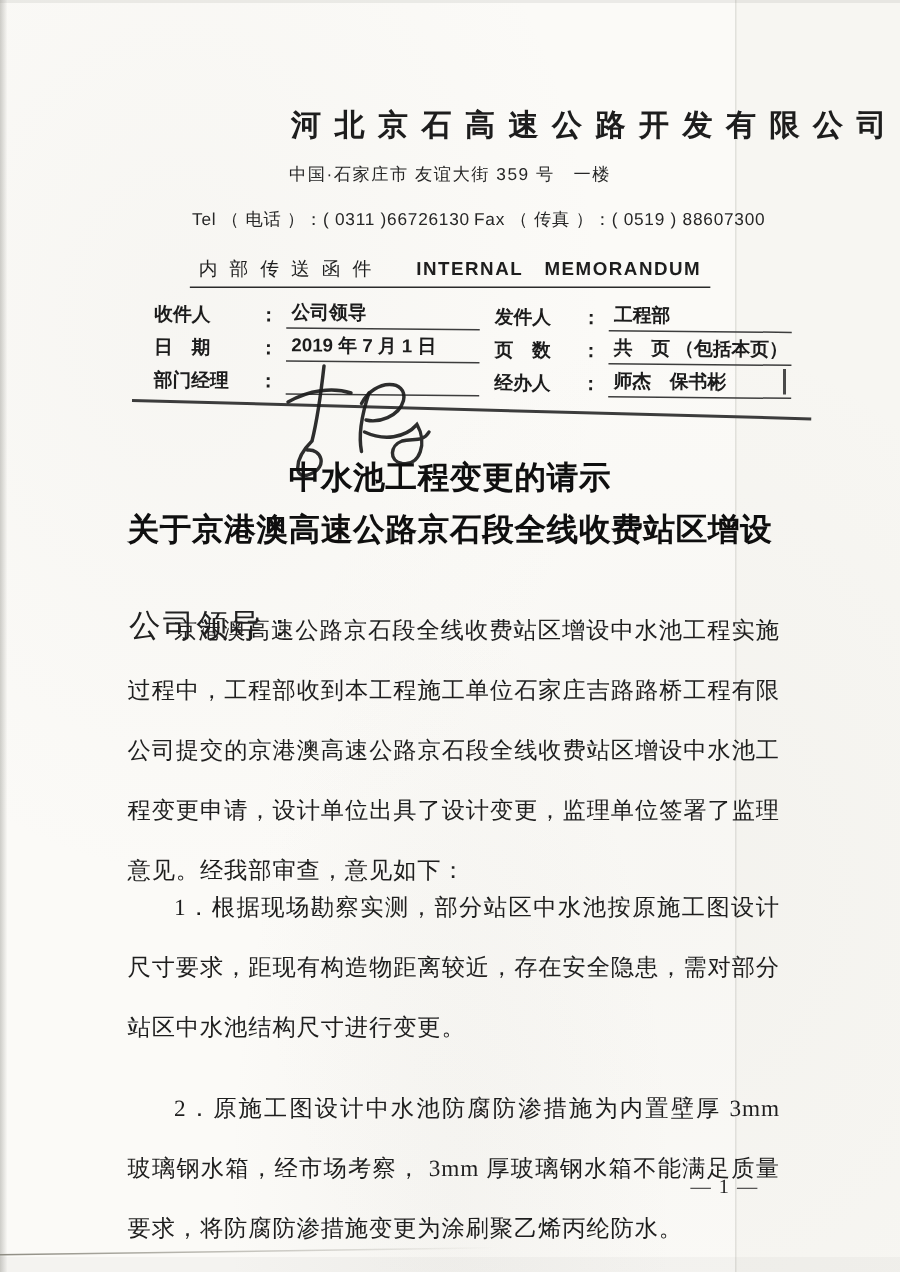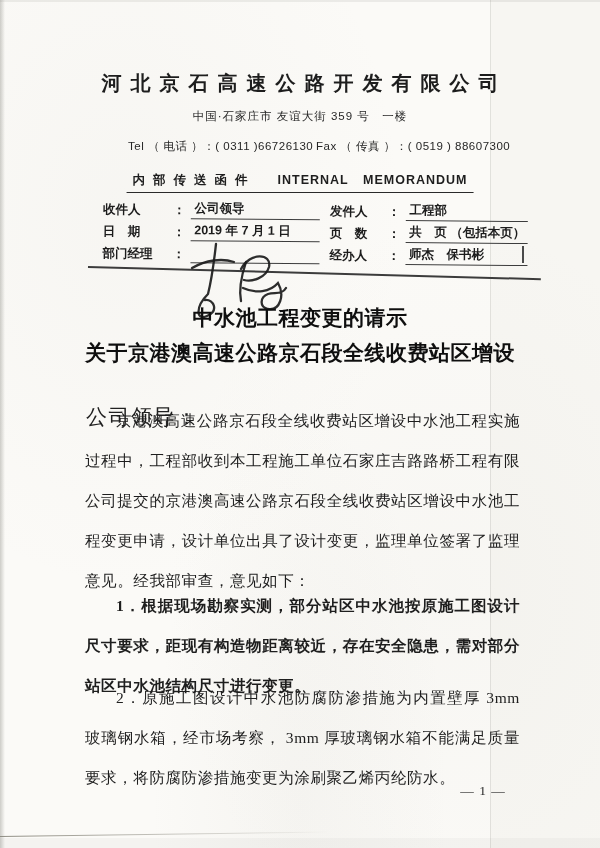--- a/index.html
+++ b/index.html
@@ -21,36 +21,36 @@
   .edge-top   { position:absolute; left:0; top:0; width:100%; height:2px; background:rgba(150,150,142,0.15); }
   .streak     { position:absolute; left:490px; top:0; width:1px; height:100%; background:rgba(125,125,114,0.20); }
   .streak-shade{ position:absolute; left:491px; top:0; width:109px; height:100%; background:rgba(120,120,110,0.03); }
   .tick       { position:absolute; left:522px; top:246px; width:2px; height:17px; background:#4a4a4a; }
   .bottom-edge{ position:absolute; left:0; top:836px; width:330px; height:1px;
                 background:linear-gradient(90deg,#8f8d83, rgba(150,148,138,0));
                 transform:rotate(-0.8deg); transform-origin:left center; }
   .bottom-shade{ position:absolute; left:0; top:838px; width:100%; height:10px; background:rgba(120,118,108,0.05); }
 
   
-  .company   { position:absolute; top:70px; left:0; width:100%; text-align:center;
+  .company   { position:absolute; top:70px; left:0; width:100%; text-align:right;
                font-family:"Liberation Sans","DejaVu Sans",sans-serif;
                font-size:20px; font-weight:600; letter-spacing:9px; padding-left:9px; color:#1d1d1d; }
   .address   { position:absolute; top:109px; left:0; width:100%; text-align:center;
                font-family:"Liberation Sans","DejaVu Sans",sans-serif;
                font-size:11.5px; letter-spacing:1px; color:#262626; }
   .telfax    { position:absolute; top:139px; left:0; width:100%;
                font-family:"Liberation Sans","DejaVu Sans",sans-serif; font-size:11.5px; color:#262626; }
   .tel  { position:absolute; left:128px; letter-spacing:0.5px; }
   .fax  { position:absolute; left:316px; letter-spacing:0.5px; }
 
   
   .memo-banner { position:absolute; top:170px; left:50%; transform:translateX(-50%);
                  border-bottom:1.5px solid #2a2a2a; padding:0 6px 3px 6px; white-space:nowrap;
                  font-family:"Liberation Sans","DejaVu Sans",sans-serif; color:#1e1e1e; }
-  .memo-cn { font-size:12.5px; font-weight:700; letter-spacing:8px; }
+  .memo-cn { font-size:12.5px; font-weight:400; letter-spacing:8px; }
   .memo-en { font-size:12.5px; font-weight:600; letter-spacing:1px; word-spacing:10px; margin-left:22px; }
 
   
   .form { position:absolute; top:0; left:0; width:100%; height:280px;
           transform:rotate(0.5deg); transform-origin:60px 200px;
           font-family:"Liberation Sans","DejaVu Sans",sans-serif; font-size:12.5px; color:#1c1c1c; }
   .frow { position:absolute; display:flex; align-items:flex-end; height:18px; }
   .frow .lbl { display:inline-block; font-weight:600; white-space:pre; }
   .frow .colon { display:inline-block; margin:0 5px 0 4px; font-weight:600; }
   .frow .val { display:inline-block; border-bottom:1px solid #3d3d3d; padding:0 2px 1px 4px;
@@ -70,22 +70,22 @@
   .doc-title { position:absolute; top:301px; left:0; width:100%; text-align:center;
                font-weight:bold; font-size:21px; line-height:35px; color:#0f0f0f; letter-spacing:0.5px; }
 
   
   .salutation { position:absolute; left:86px; top:371px; font-size:21px; letter-spacing:1.5px;margin-top:32px; }
   .para { position:absolute; left:85px; width:435px; font-size:15.5px; line-height:40px;
           letter-spacing:0.6px; text-align:justify; color:#1e1e1e; }
   .indent { text-indent:2em; }
   .p1 { top:401px; }
   .h1 { top:556px; letter-spacing:2px; }
-  .i1 { top:586px;font-weight:bold; }
-  .i2 { top:678px; }
+  .i1 { top:586px; }
+  .i2 { top:720px; }
 
   .page-num { position:absolute; left:443px; top:783px; width:80px; text-align:center;
               font-size:13.5px; letter-spacing:1px; color:#2a2a2a; }
 </style>
 </head>
 <body>
 
 <div class="page">
 
   <div class="edge-left"></div>

